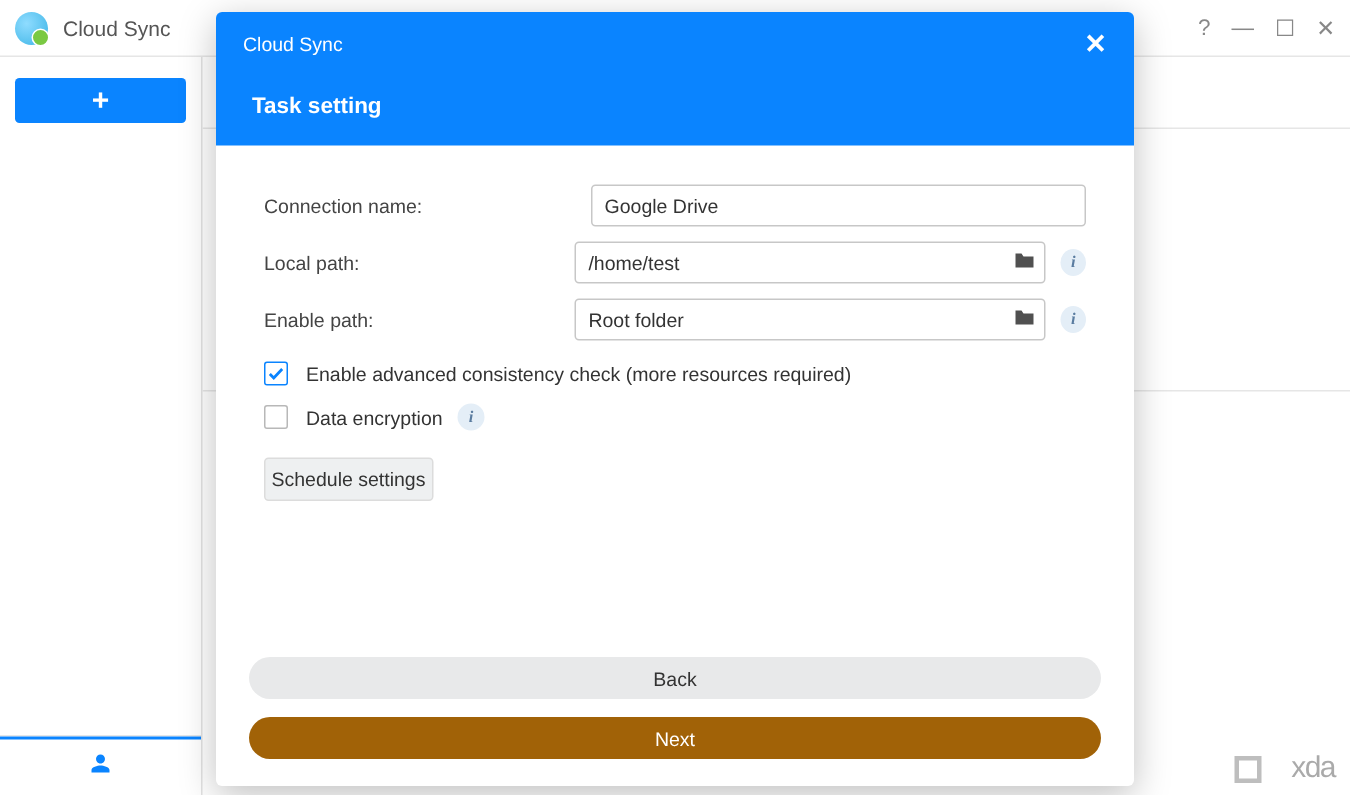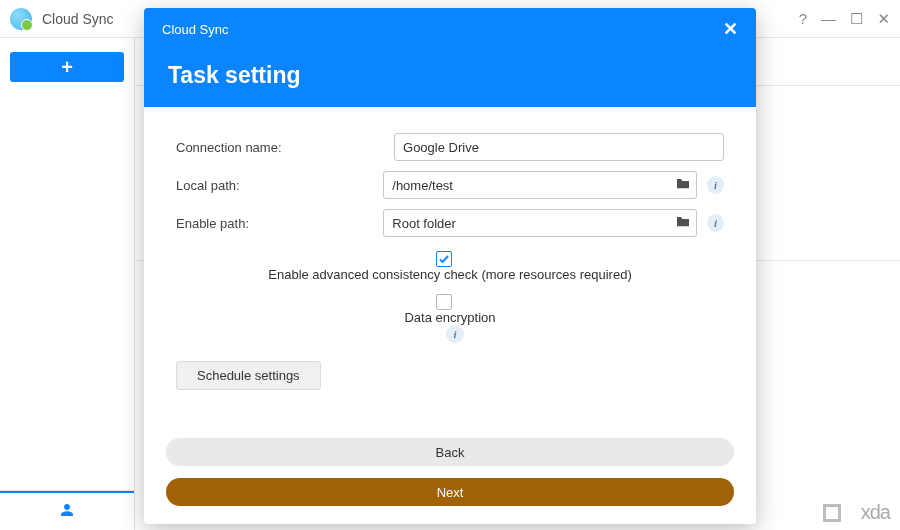--- a/index.html
+++ b/index.html
@@ -25,39 +25,39 @@
   .main { position:absolute; left:135px; top:38px; right:0; bottom:0; }
   .main-top { height:48px; border-bottom:1px solid #e6e6e6; }
   .main-mid { height:175px; border-bottom:1px solid #e6e6e6; }
 
   
   .overlay { position:absolute; inset:0; display:flex; align-items:flex-start; justify-content:center; }
   .modal { width: 612px; margin-top: 8px; background: #fff; border-radius: 4px; box-shadow: 0 6px 24px rgba(0,0,0,0.25); overflow: hidden; display:flex; flex-direction:column; height: 516px; }
   .modal-header { background: #0a84ff; color: #fff; padding: 10px 18px 18px 18px; }
   .modal-header-top { display:flex; justify-content:space-between; align-items:center; font-size:13px; }
   .close-x { cursor:pointer; font-size:18px; font-weight:bold; }
-  .modal-title { font-size:23px; font-weight:600; margin-top: 22px; margin-left: 6px; }
+  .modal-title { font-size:15px; font-weight:600; margin-top: 22px; margin-left: 6px; }
 
   .modal-body { flex:1; padding: 26px 32px 10px 32px; color:#333; font-size:13px; }
   .form-row { display:flex; align-items:center; margin-bottom: 10px; }
   .form-label { width: 220px; color:#444; }
   .form-field-wrap { width: 333px; position:relative; }
   .text-input, .select-input { width: 100%; height: 28px; border:1px solid #c7c7c7; border-radius:3px; padding: 0 8px; font-size:13px; color:#333; background:#fff; }
   .field-icon-inside { position:absolute; right:6px; top:5px; color:#555; cursor:pointer; }
   .folder-svg { width:16px; height:14px; fill:#505050; }
   .info-badge { width:18px; height:18px; border-radius:50%; background:#e4eef7; color:#5a7ca0; font-size:11px; font-style:italic; font-weight:bold; display:inline-flex; align-items:center; justify-content:center; margin-left:10px; cursor:pointer; font-family: Georgia, serif;}
   .select-wrap { position:relative; width:290px; }
   .select-caret { position:absolute; right:8px; top:11px; width:0; height:0; border-left:4px solid transparent; border-right:4px solid transparent; border-top:5px solid #666; pointer-events:none;}
 
-  .check-row { display:flex; align-items:center; margin-top: 14px; margin-bottom: 12px; flex-direction: column; }
+  .check-row { display:flex; align-items:center; margin-top: 14px; margin-bottom: 12px; }
   .checkbox { width:16px; height:16px; border:1.5px solid #b8b8b8; border-radius:2px; margin-right:12px; display:flex; align-items:center; justify-content:center; cursor:pointer; background:#fff; }
   .checkbox.checked { border-color:#0a84ff; }
   .checkbox.checked svg { width:12px; height:12px; stroke:#0a84ff; stroke-width:2.5; fill:none; }
 
-  .schedule-btn { display:inline-block; margin-top:6px; padding:6px 20px; background:#eef0f1; border:1px solid #dcdcdc; border-radius:3px; font-size:13px; color:#333; cursor:pointer; }
+  .schedule-btn { display:inline-block; margin-top:6px; padding:6px 4px; background:#eef0f1; border:1px solid #dcdcdc; border-radius:3px; font-size:13px; color:#333; cursor:pointer; }
 
   .modal-footer { padding: 14px 22px 18px; display:flex; justify-content:flex-end; gap:12px;flex-direction:column; }
   .btn { min-width:100px; height:28px; border-radius:14px; font-size:13px; display:flex; align-items:center; justify-content:center; cursor:pointer; border:none; }
   .btn-secondary { background:#e8e9ea; color:#333; }
   .btn-primary { background:#a16207; color:#fff; }
 
   
   .watermark { position:absolute; right:10px; bottom:6px; display:flex; align-items:center; gap:20px; opacity:0.55; }
   .wm-sq { width:18px; height:18px; border:3px solid #888; }
   .wm-text { font-size:20px; font-weight:300; color:#666; letter-spacing:-1px; }

